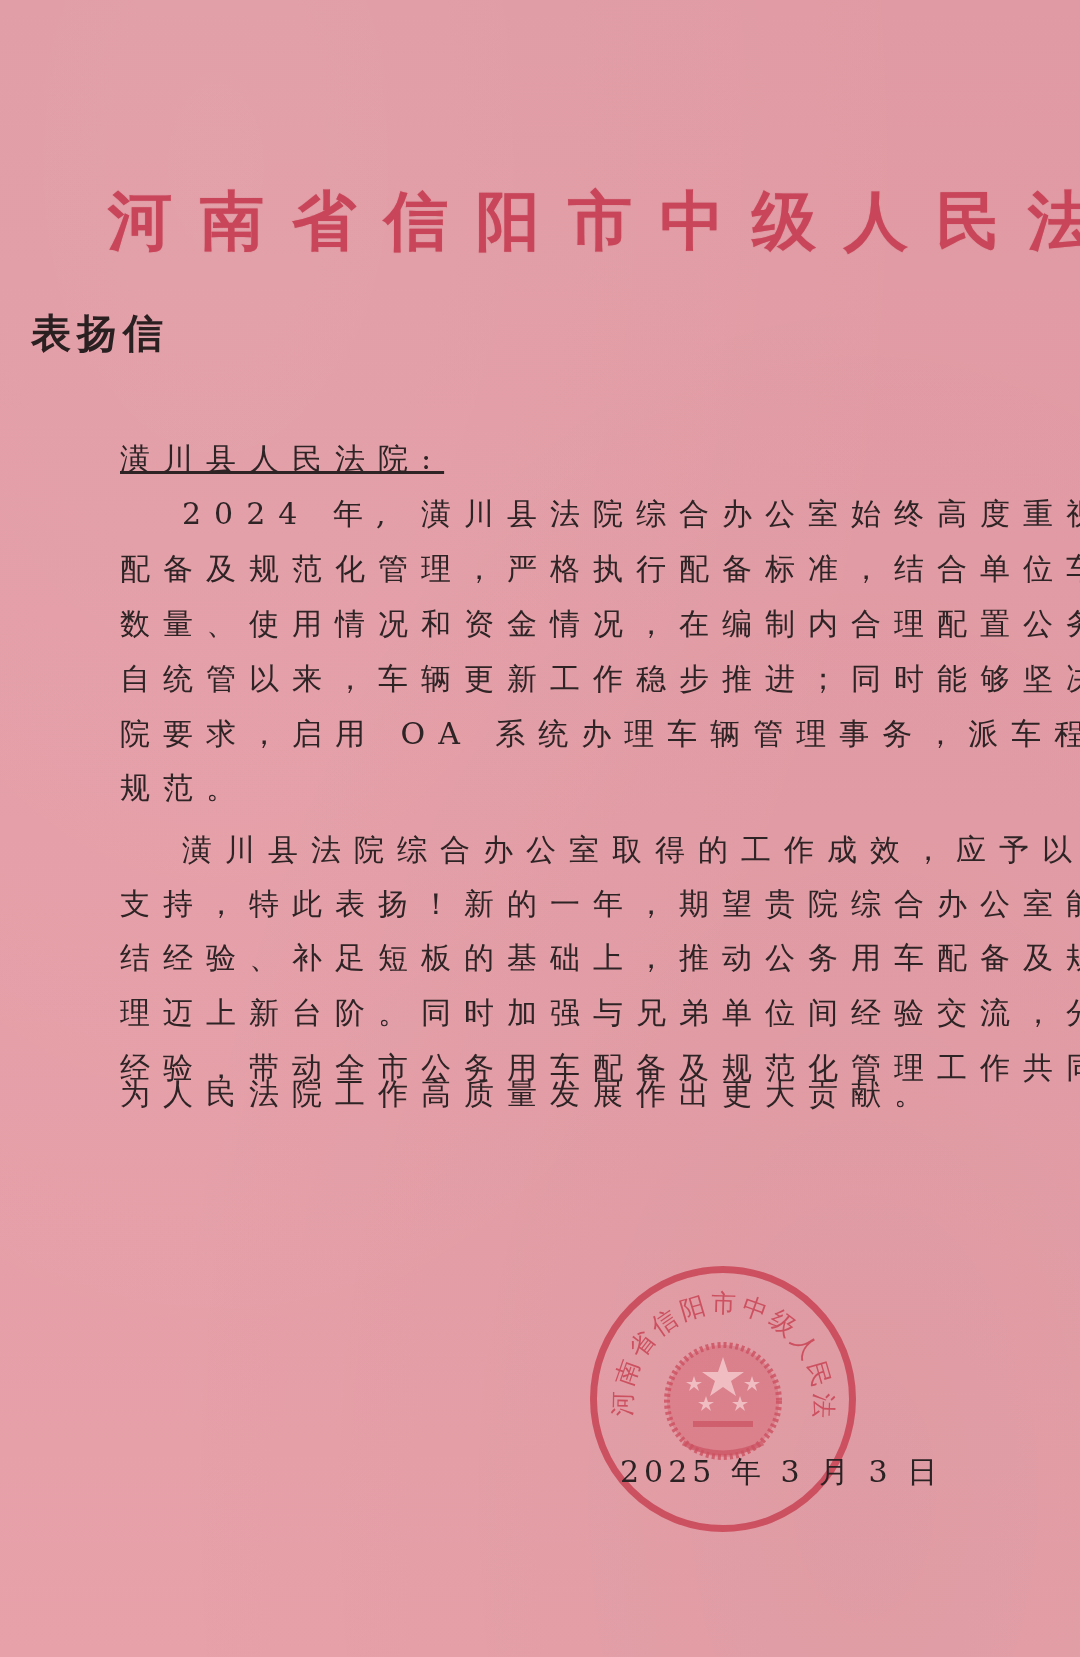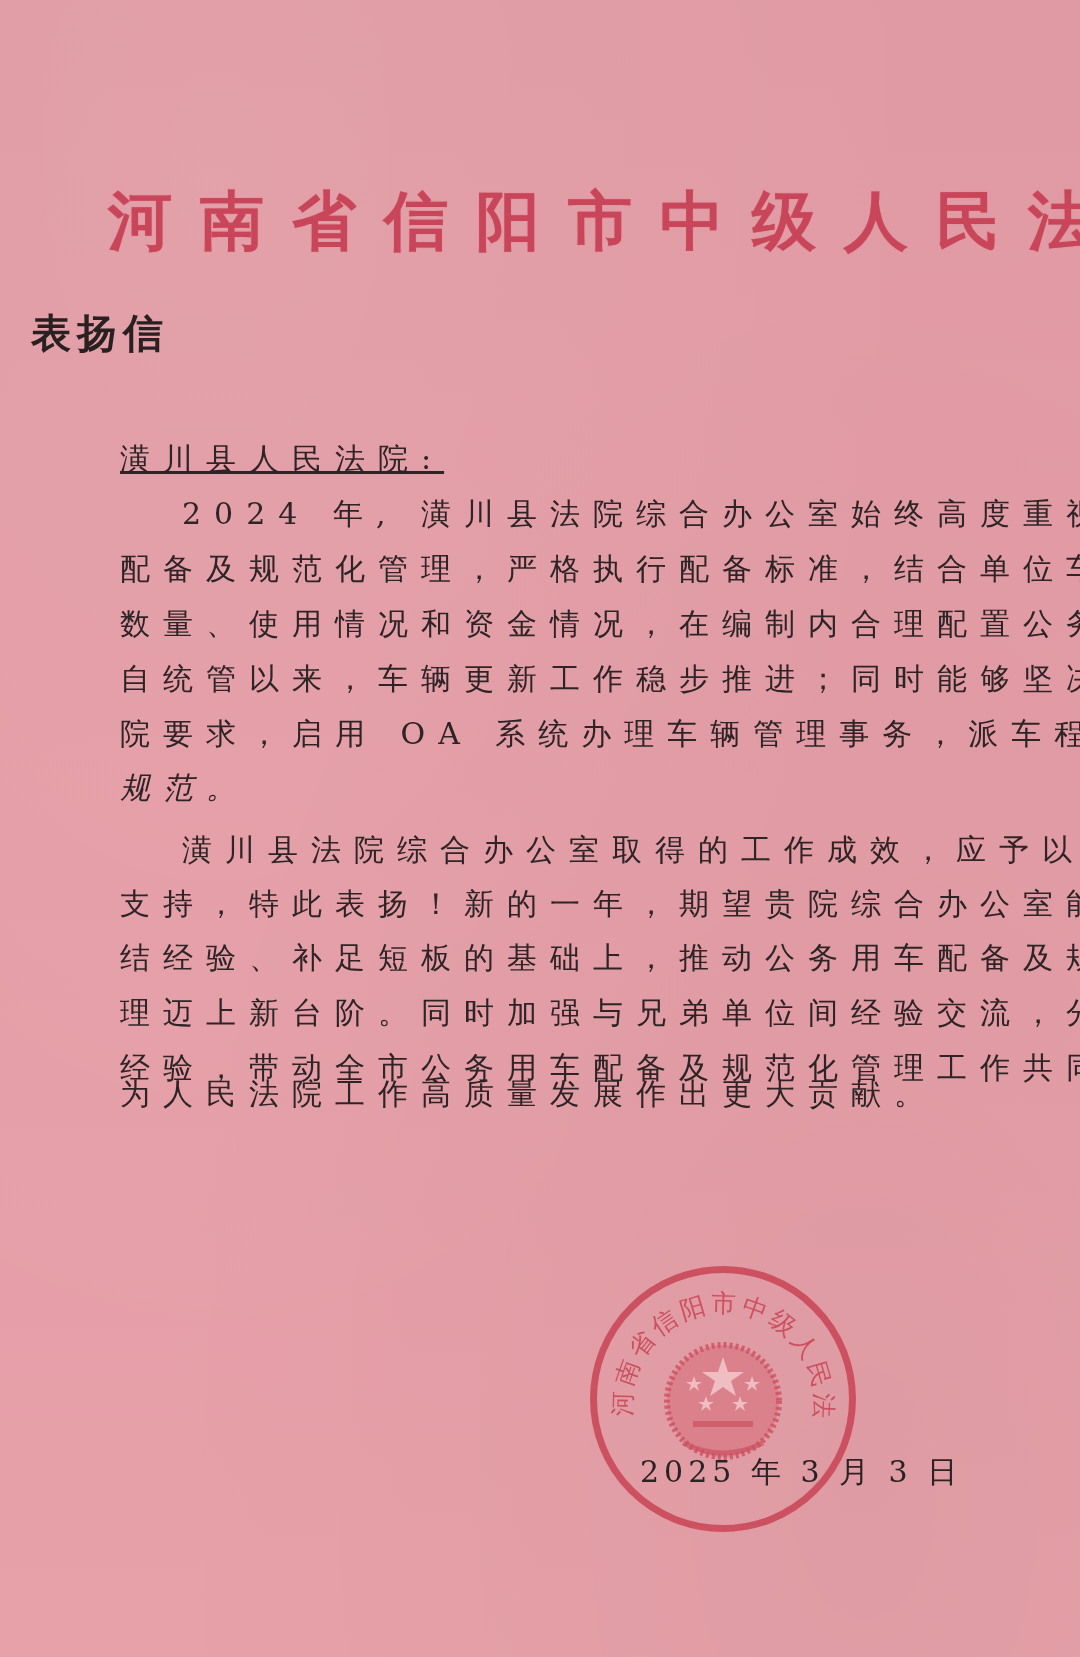--- a/index.html
+++ b/index.html
@@ -94,41 +94,40 @@
     }
     .date {
       position: absolute;
       top: 1452px;
       left: 620px;
       font-size: 30px;
       line-height: 40px;
       letter-spacing: 5px;
       white-space: nowrap;
       color: #2b2224;
-      margin-left: 20px;
     }
   </style>
 </head>
 <body>
 
 <div class="page">
 
   <div class="header-title">河南省信阳市中级人民法院</div>
 
   <div class="doc-title">表扬信</div>
 
   <div class="body-text" style="top:0;">
     <div class="line salutation">潢川县人民法院:</div>
 
     <div class="line indent" style="top:486px;">2024 年, 潢川县法院综合办公室始终高度重视公务用车</div>
     <div class="line" style="top:541px;">配备及规范化管理，严格执行配备标准，结合单位车辆编制</div>
     <div class="line" style="top:596px;">数量、使用情况和资金情况，在编制内合理配置公务用车，</div>
     <div class="line" style="top:651px;">自统管以来，车辆更新工作稳步推进；同时能够坚决落实中</div>
     <div class="line" style="top:706px;">院要求，启用 OA 系统办理车辆管理事务，派车程序进一步</div>
-    <div class="line" style="top:760px;font-style:italic;">规范。</div>
+    <div class="line" style="top:760px;">规范。</div>
 
     <div class="line indent" style="top:822px;">潢川县法院综合办公室取得的工作成效，应予以肯定和</div>
     <div class="line" style="top:876px;">支持，特此表扬！新的一年，期望贵院综合办公室能够在总</div>
     <div class="line" style="top:930px;">结经验、补足短板的基础上，推动公务用车配备及规范化管</div>
     <div class="line" style="top:985px;">理迈上新台阶。同时加强与兄弟单位间经验交流，分享先进</div>
     <div class="line" style="top:1040px;">经验，带动全市公务用车配备及规范化管理工作共同进步，</div>
     <div class="line" style="top:1066px;">为人民法院工作高质量发展作出更大贡献。</div>
   </div>
 
   <div class="stamp">

